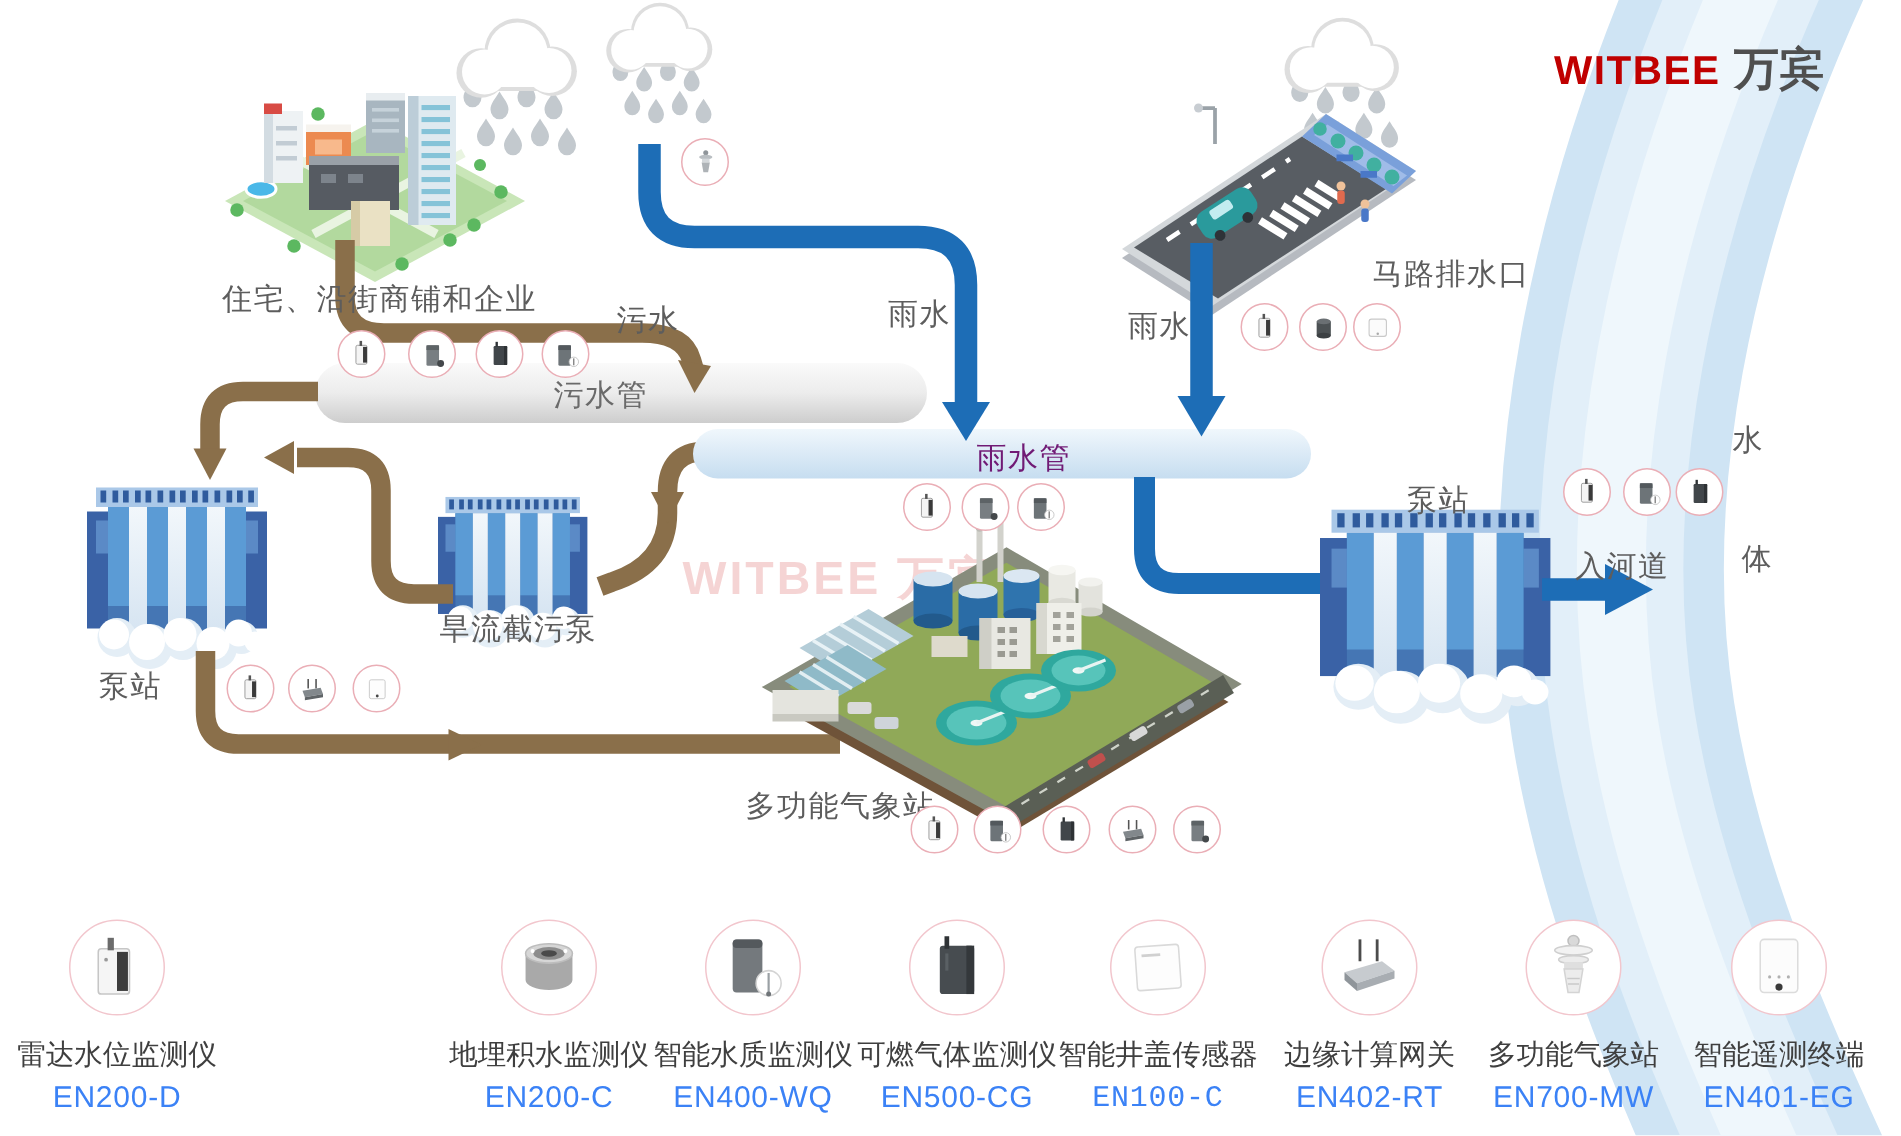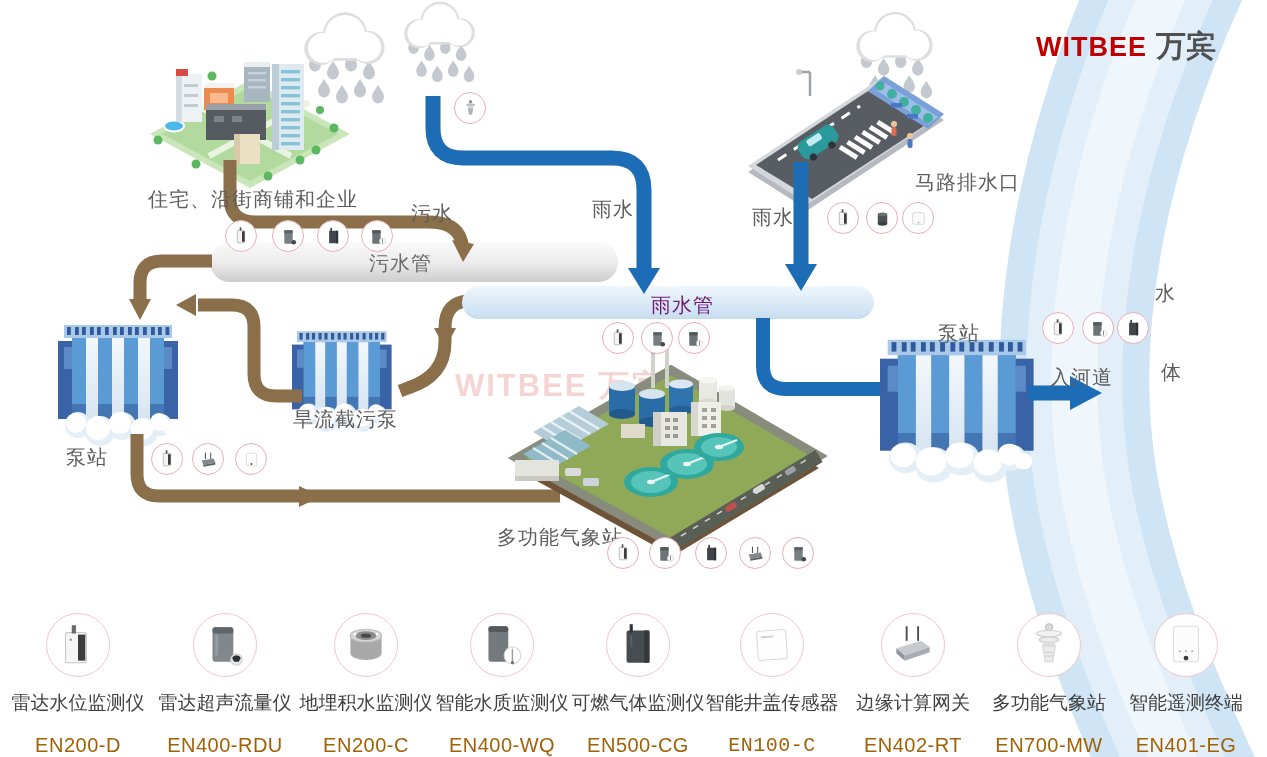--- a/index.html
+++ b/index.html
@@ -14,21 +14,21 @@
   
   #brand{position:absolute;z-index:6;left:1036px;top:26px;white-space:nowrap;}
   #brand .en{font-size:27px;font-weight:bold;color:#c00000;letter-spacing:1px;}
   #brand .cn{font-size:30px;font-weight:bold;color:#4f4f4f;margin-left:9px;}
   
   .prod{position:absolute;z-index:5;top:613px;width:150px;display:flex;flex-direction:column;align-items:center;}
   .pc{width:64px;height:64px;border-radius:50%;background:#fff;border:1.5px solid #f2c6cd;
       box-sizing:border-box;display:flex;align-items:center;justify-content:center;}
   .pc svg{width:42px;height:50px;}
   .p-name{margin-top:13px;font-size:19px;color:#3f3f3f;white-space:nowrap;}
-  .p-model{margin-top:18px;font-size:20px;color:#a16207;letter-spacing:.5px;}
+  .p-model{margin-top:5px;font-size:20px;color:#3b82f6;letter-spacing:.5px;}
   #defs-svg{position:absolute;width:0;height:0;}
 </style>
 </head>
 <body>
 
 <svg id="defs-svg" aria-hidden="true">
   <defs>
     <symbol id="i-level" viewBox="0 0 20 20">
       <rect x="6" y="4" width="7" height="12" rx="1" fill="#f4f4f4" stroke="#9a9a9a" stroke-width="0.6"></rect>
       <rect x="10.5" y="5" width="2.5" height="10" fill="#3a3a3a"></rect>
@@ -600,29 +600,20 @@
 
   <div class="prod" style="left:3px;text-align:center;">
     <div class="pc">
         <svg>
           <use href="#p1"></use>
         </svg>
       </div>
     <div class="p-name">雷达水位监测仪</div>
     <div class="p-model">EN200-D</div>
   </div>
-  <div class="prod" style="left:150px;">
-    <div class="pc">
-        <svg>
-          <use href="#p2"></use>
-        </svg>
-      </div>
-    <div class="p-name">雷达超声流量仪</div>
-    <div class="p-model">EN400-RDU</div>
-  </div>
   <div class="prod" style="left:291px;align-items:center;">
     <div class="pc">
         <svg>
           <use href="#p3"></use>
         </svg>
       </div>
     <div class="p-name">地埋积水监测仪</div>
     <div class="p-model">EN200-C</div>
   </div>
   <div class="prod" style="left:427px;align-items:center;">

